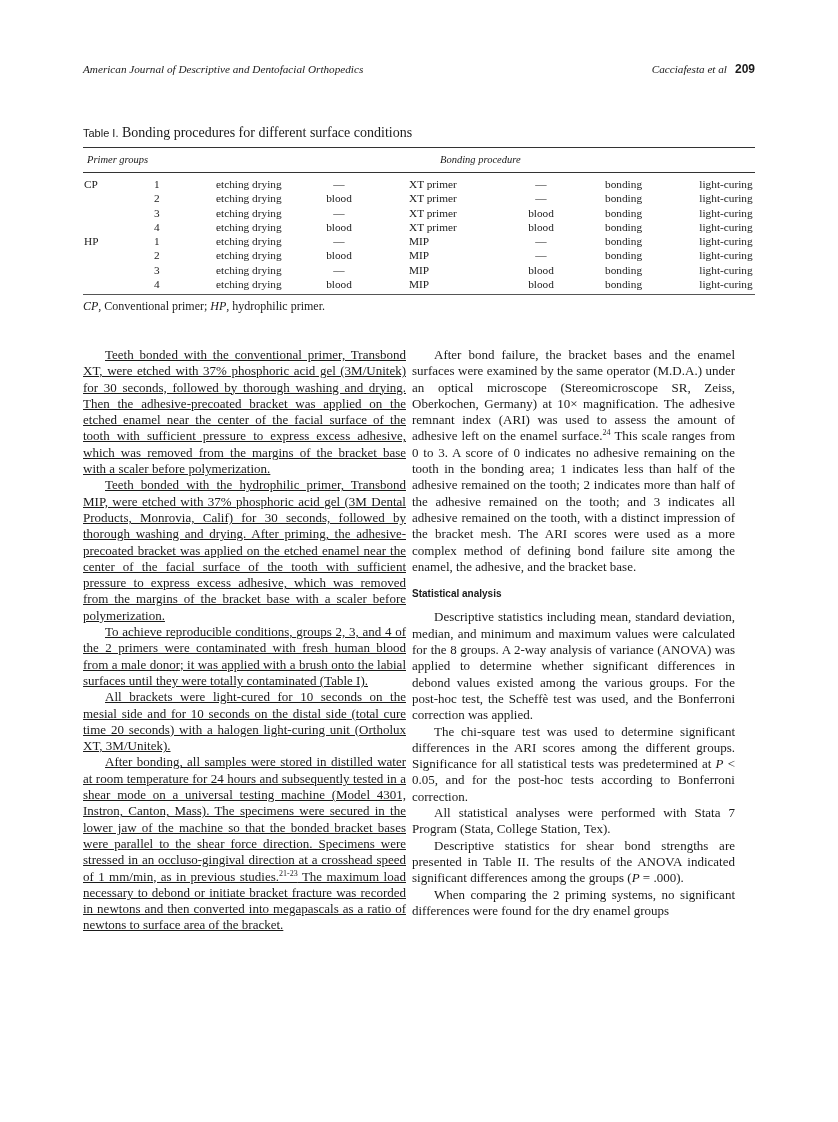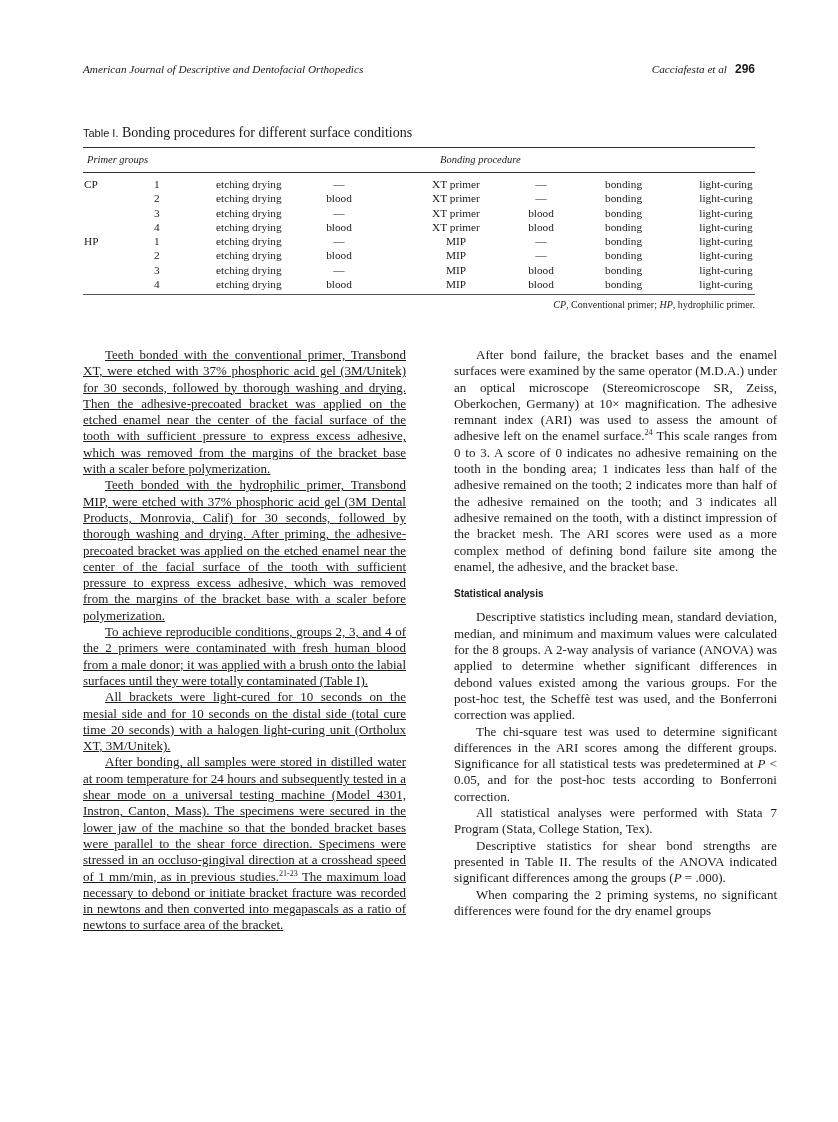--- a/index.html
+++ b/index.html
@@ -19,43 +19,43 @@
     .rule-thin { border-top: 1px solid #555; }
     .thead { position: relative; height: 24px; font-style: italic; font-size: 10.5px; }
     .thead span { position: absolute; top: 6px; }
     .tbody { padding-top: 4px; padding-bottom: 3px; }
     .trow { position: relative; height: 14.3px; font-size: 11.3px; line-height: 14.3px; }
     .trow span { position: absolute; top: 0; white-space: nowrap; }
     .c-grp { left: 1px; }
     .c-num { left: 71px; }
     .c-etch { left: 133px; }
     .c-b1 { left: 231px; width: 50px; text-align: center; }
-    .c-primer { left: 333px; width: 80px; text-align: center; }
+    .c-primer { left: 326px; width: 80px; }
     .c-b2 { left: 433px; width: 50px; text-align: center; }
     .c-bond { left: 522px; }
     .c-cure { left: 614px; width: 58px; text-align: center; }
-    .footnote { font-size: 10px; margin-top: 4px; text-align: right; }
+    .footnote { font-size: 12px; margin-top: 4px; }
     .footnote i { font-style: italic; }
 
     .col { position: absolute; top: 347px; width: 323px; font-size: 13px;
            line-height: 16.3px; text-align: justify; }
     .col-left { left: 83px; text-decoration: underline; }
-    .col-right { left: 454px; }
+    .col-right { left: 412px; }
     .col p { margin: 0; text-indent: 22px; }
     .col h3 { font-family: "Liberation Sans", sans-serif; font-size: 10px; font-weight: bold;
               margin: 11px 0 7px 0; text-indent: 0; }
     sup { font-size: 8px; line-height: 0; vertical-align: 5px; }
   </style>
 </head>
 <body>
 
 <div class="running-head">
   <div>American Journal of Descriptive and Dentofacial Orthopedics</div>
   <div class="right">
-    <span>Cacciafesta et al</span><span class="page-no">296</span>
+    <span>Cacciafesta et al</span><span class="page-no">209</span>
   </div>
 </div>
 
 <div class="table-caption">
   <span class="lbl">Table I.</span>
   <span>Bonding procedures for different surface conditions</span>
 </div>
 
 <div class="tbl">
   <div class="rule-thick"></div>

